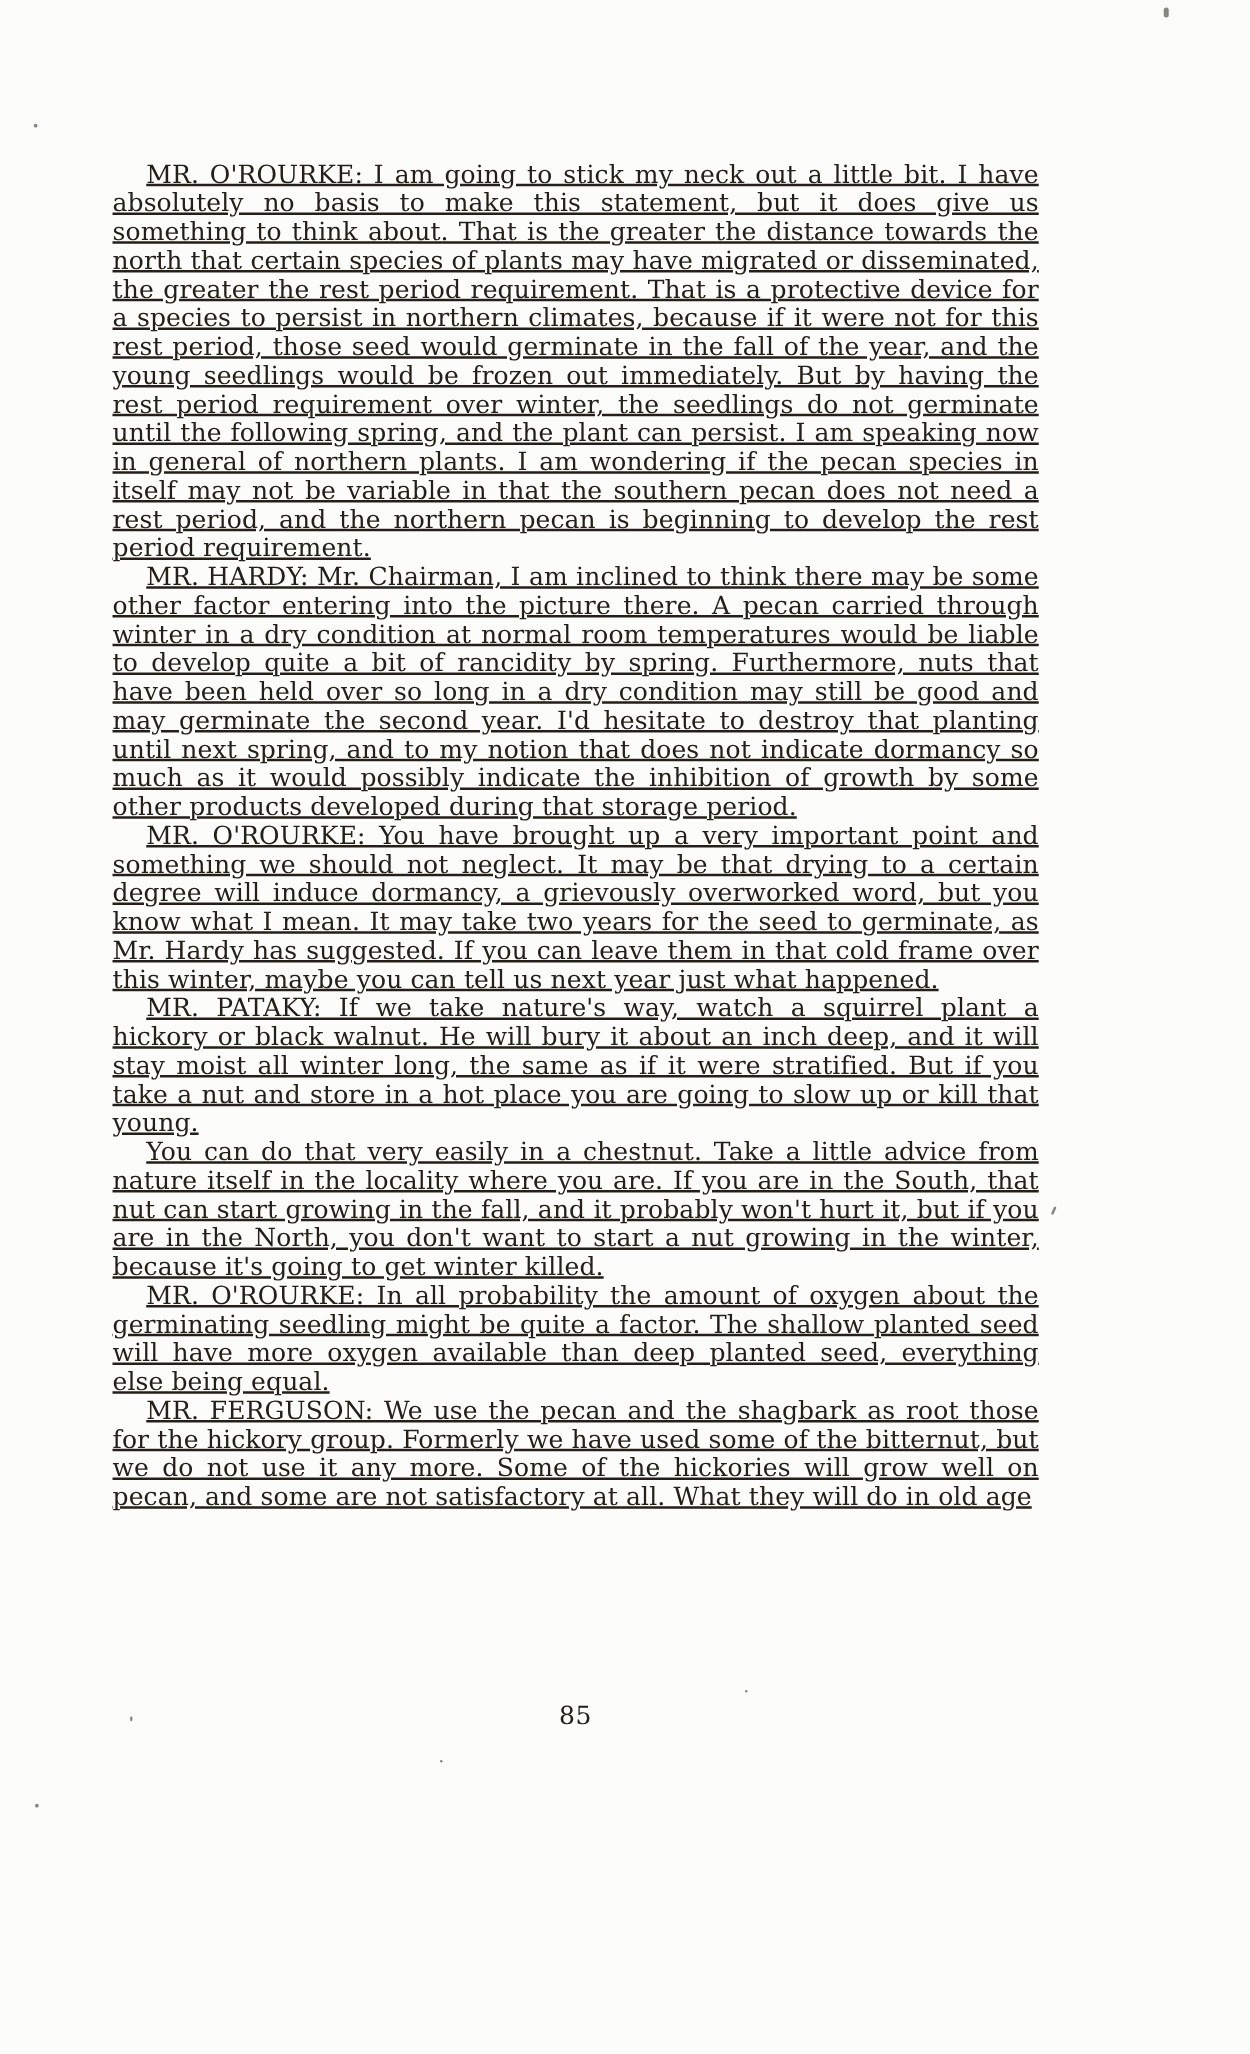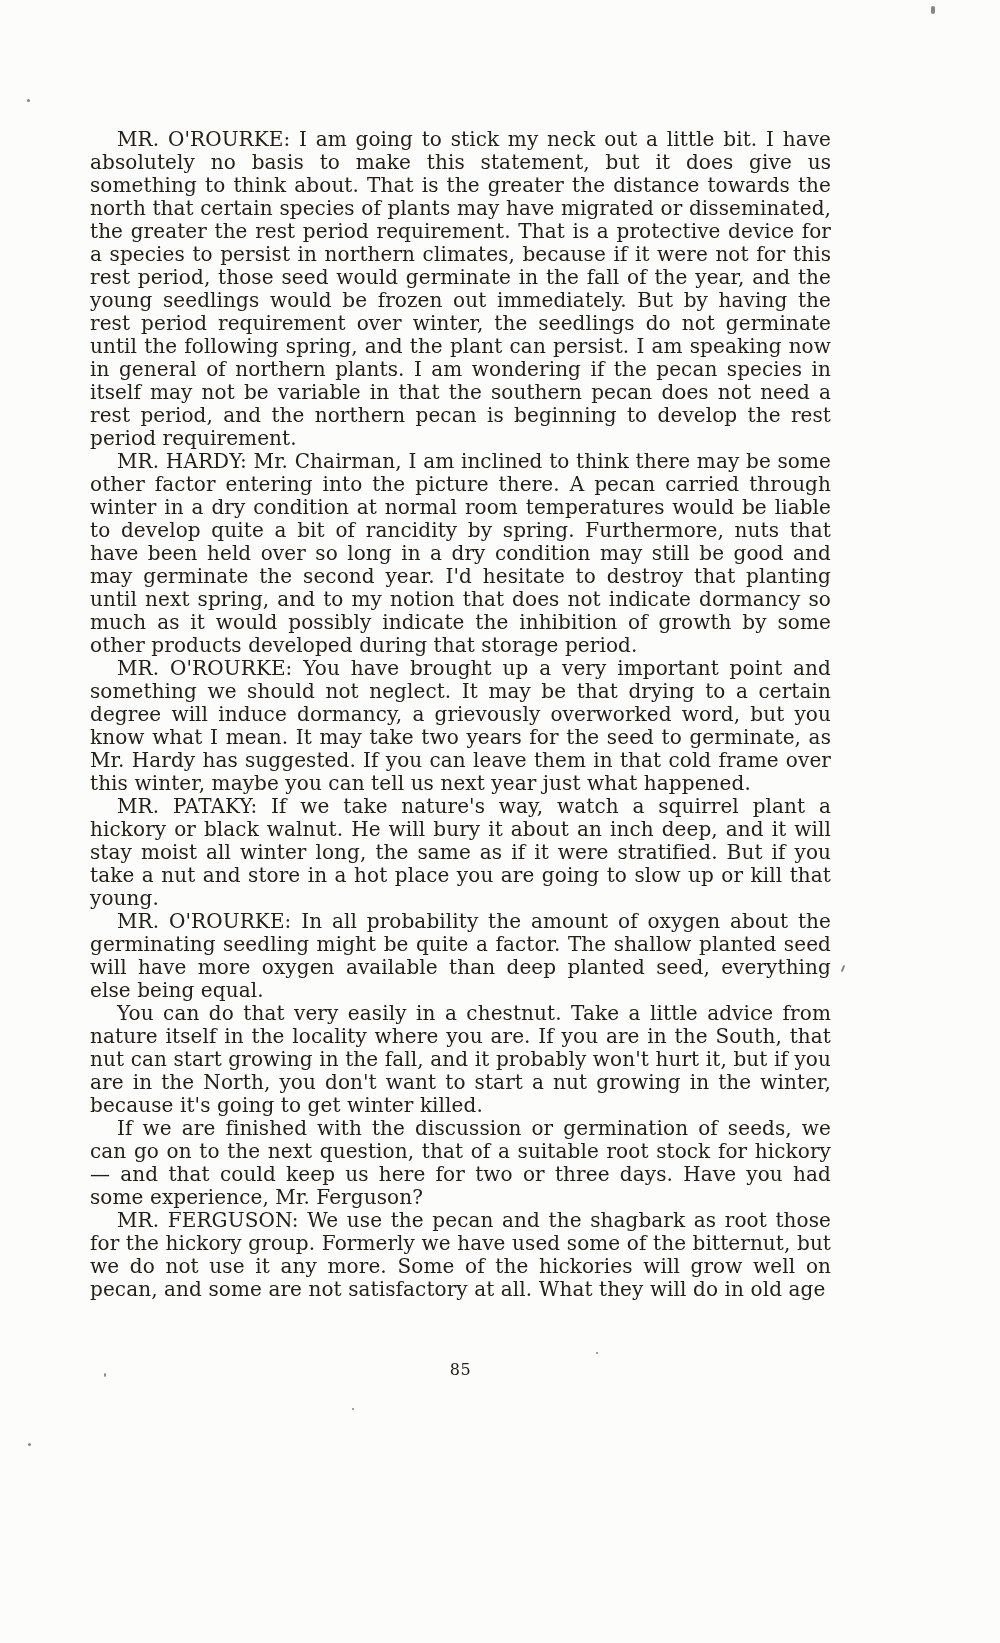--- a/index.html
+++ b/index.html
@@ -19,33 +19,34 @@
   }
   .text-block {
     position: absolute;
     left: 90px;
     top: 128px;
     width: 741px;
     font-size: 20px;
     line-height: 23px;
     text-align: justify;
     letter-spacing: 0.1px;
+    text-decoration: underline;
   }
   .text-block p {
     margin: 0;
     padding: 0;
     text-indent: 27px;
   }
   .page-number {
     position: absolute;
     left: 90px;
     top: 1360px;
     width: 741px;
     text-align: center;
-    font-size: 16px;
+    font-size: 20px;
     letter-spacing: 0.5px;
   }
   
   .speck {
     position: absolute;
     background: #4a463f;
     border-radius: 50%;
     opacity: 0.65;
   }
   .sp1 { top: 6px;    left: 931px; width: 4px; height: 8px; border-radius: 2px; }
@@ -67,21 +68,20 @@
   <span class="speck sp4"></span>
   <span class="speck sp5"></span>
   <span class="speck sp6"></span>
   <span class="speck sp7"></span>
 
   <main class="text-block">
     <p>MR. O'ROURKE: I am going to stick my neck out a little bit. I have absolutely no basis to make this statement, but it does give us something to think about. That is the greater the distance towards the north that certain species of plants may have migrated or disseminated, the greater the rest period requirement. That is a protective device for a species to persist in northern climates, because if it were not for this rest period, those seed would germinate in the fall of the year, and the young seedlings would be frozen out immediately. But by having the rest period requirement over winter, the seedlings do not germinate until the following spring, and the plant can persist. I am speaking now in general of northern plants. I am wondering if the pecan species in itself may not be variable in that the southern pecan does not need a rest period, and the northern pecan is beginning to develop the rest period requirement.</p>
     <p>MR. HARDY: Mr. Chairman, I am inclined to think there may be some other factor entering into the picture there. A pecan carried through winter in a dry condition at normal room temperatures would be liable to develop quite a bit of rancidity by spring. Furthermore, nuts that have been held over so long in a dry condition may still be good and may germinate the second year. I'd hesitate to destroy that planting until next spring, and to my notion that does not indicate dormancy so much as it would possibly indicate the inhibition of growth by some other products developed during that storage period.</p>
     <p>MR. O'ROURKE: You have brought up a very important point and something we should not neglect. It may be that drying to a certain degree will induce dormancy, a grievously overworked word, but you know what I mean. It may take two years for the seed to germinate, as Mr. Hardy has suggested. If you can leave them in that cold frame over this winter, maybe you can tell us next year just what happened.</p>
     <p>MR. PATAKY: If we take nature's way, watch a squirrel plant a hickory or black walnut. He will bury it about an inch deep, and it will stay moist all winter long, the same as if it were stratified. But if you take a nut and store in a hot place you are going to slow up or kill that young.</p>
+    <p>You can do that very easily in a chestnut. Take a little advice from nature itself in the locality where you are. If you are in the South, that nut can start growing in the fall, and it probably won't hurt it, but if you are in the North, you don't want to start a nut growing in the winter, because it's going to get winter killed.</p>
     <p>MR. O'ROURKE: In all probability the amount of oxygen about the germinating seedling might be quite a factor. The shallow planted seed will have more oxygen available than deep planted seed, everything else being equal.</p>
-    <p>You can do that very easily in a chestnut. Take a little advice from nature itself in the locality where you are. If you are in the South, that nut can start growing in the fall, and it probably won't hurt it, but if you are in the North, you don't want to start a nut growing in the winter, because it's going to get winter killed.</p>
-    <p>If we are finished with the discussion or germination of seeds, we can go on to the next question, that of a suitable root stock for hickory — and that could keep us here for two or three days. Have you had some experience, Mr. Ferguson?</p>
     <p>MR. FERGUSON: We use the pecan and the shagbark as root those for the hickory group. Formerly we have used some of the bitternut, but we do not use it any more. Some of the hickories will grow well on pecan, and some are not satisfactory at all. What they will do in old age</p>
   </main>
 
   <div class="page-number">85</div>
 
 </div>
 
 </body></html>

